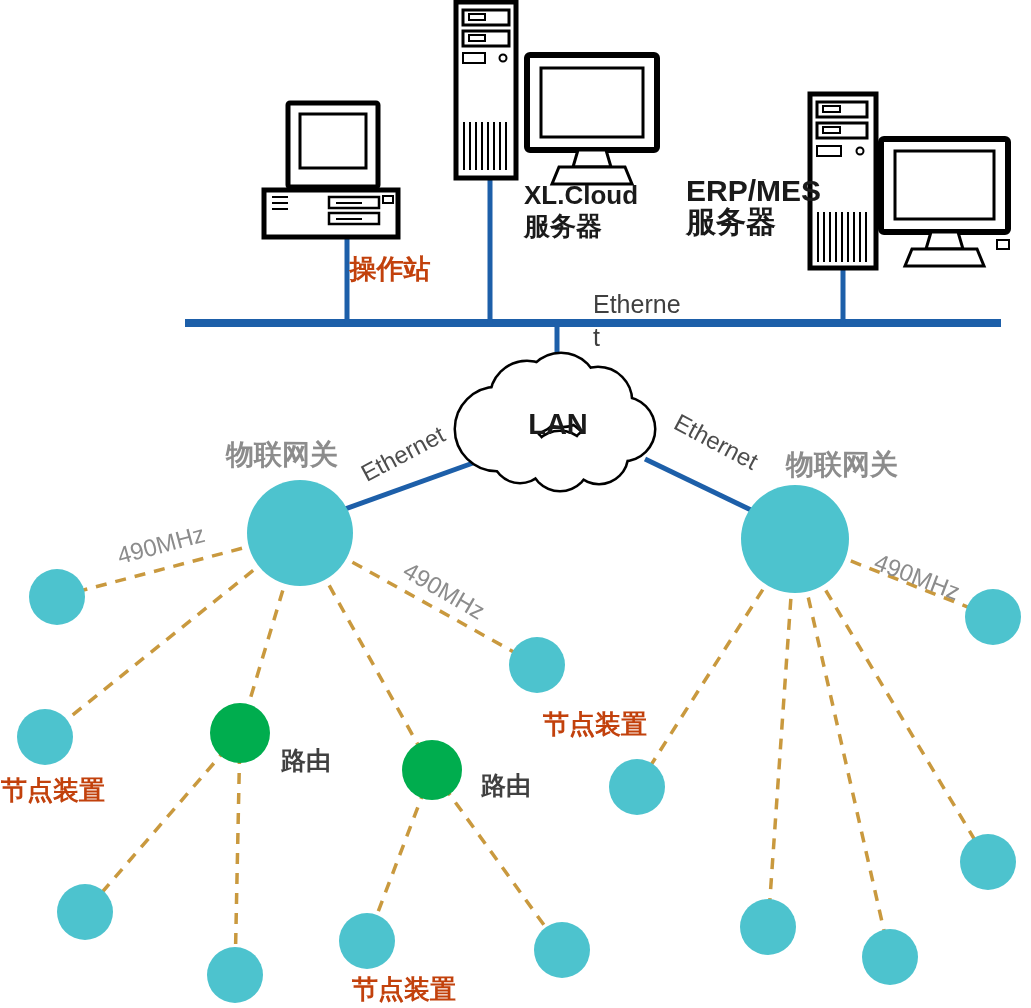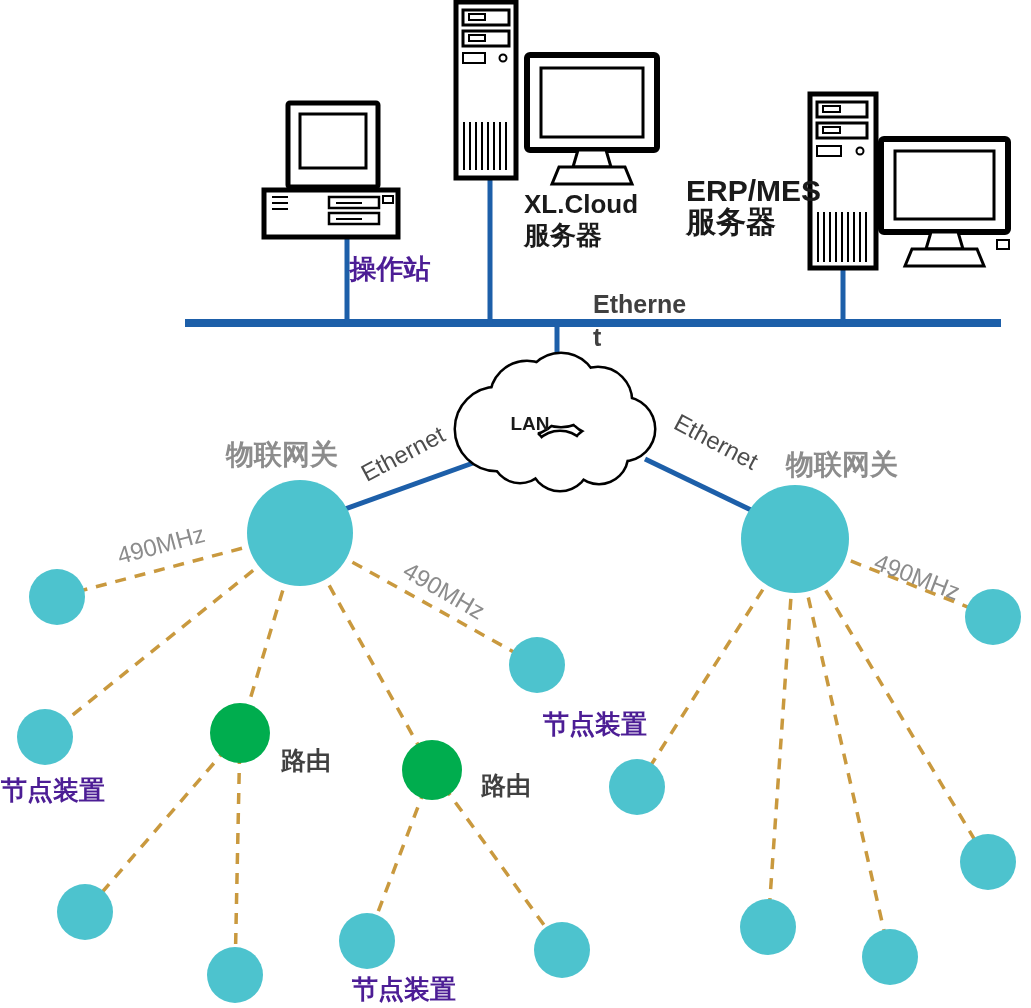--- a/index.html
+++ b/index.html
@@ -2,23 +2,23 @@
 <html><head>
 <meta charset="utf-8">
 <style>
   html,body{margin:0;padding:0;background:#fff;}
   .stage{
     position:relative;width:1031px;height:1008px;background:#ffffff;
     font-family:"Liberation Sans",sans-serif;overflow:hidden;
   }
   .stage svg{position:absolute;left:0;top:0;}
   .lbl{position:absolute;transform:translate(-50%,-50%);white-space:nowrap;}
-  .lbl-left{position:absolute;white-space:nowrap;font-weight:bold;}
+  .lbl-left{position:absolute;white-space:nowrap;}
   .bold{font-weight:bold;}
-  .dark{color:#4c1d95;}
+  .dark{color:#c2410c;}
   .black{color:#1a1a1a;}
   .mid{color:#404040;}
   .gray{color:#8c8c8c;}
   .dgray{color:#4d4d4d;}
 </style>
 </head>
 <body>
 
 <div class="stage">
 
@@ -135,36 +135,36 @@
         <circle cx="993" cy="617" r="28" fill="#4dc3ce"></circle>
         <circle cx="988" cy="862" r="28" fill="#4dc3ce"></circle>
         <circle cx="890" cy="957" r="28" fill="#4dc3ce"></circle>
         <circle cx="768" cy="927" r="28" fill="#4dc3ce"></circle>
       </g>
   </svg>
 
   <div>
     <div class="lbl bold dark" style="left:390px;top:269px;font-size:27px">操作站</div>
 
-    <div class="lbl-left bold black" style="left:524px;top:189px;font-size:26px;line-height:31px">
+    <div class="lbl-left bold black" style="left:524px;top:180px;font-size:26px;line-height:31px">
       <div>XL.Cloud</div>
       <div>服务器</div>
     </div>
 
     <div class="lbl-left bold black" style="left:686px;top:175px;font-size:30px;line-height:31px">
       <div>ERP/MES</div>
       <div>服务器</div>
     </div>
 
     <div class="lbl-left mid" style="left:593px;top:288px;font-size:25px;line-height:33px">
       <div>Etherne</div>
       <div>t</div>
     </div>
 
-    <div class="lbl bold black" style="left:530px;top:424px;font-size:19px">LAN</div>
+    <div class="lbl bold black" style="left:558px;top:424px;font-size:29px">LAN</div>
 
     <div class="lbl dgray" style="left:403px;top:454px;font-size:24px;transform:translate(-50%,-50%) rotate(-28deg)">Ethernet</div>
     <div class="lbl dgray" style="left:716px;top:442px;font-size:24px;transform:translate(-50%,-50%) rotate(28deg)">Ethernet</div>
 
     <div class="lbl bold gray" style="left:282px;top:455px;font-size:28px">物联网关</div>
     <div class="lbl bold gray" style="left:842px;top:465px;font-size:28px">物联网关</div>
 
     <div class="lbl gray" style="left:161px;top:545px;font-size:24px;transform:translate(-50%,-50%) rotate(-15deg)">490MHz</div>
     <div class="lbl gray" style="left:444px;top:591px;font-size:24px;transform:translate(-50%,-50%) rotate(30deg)">490MHz</div>
     <div class="lbl gray" style="left:917px;top:577px;font-size:24px;transform:translate(-50%,-50%) rotate(21deg)">490MHz</div>

